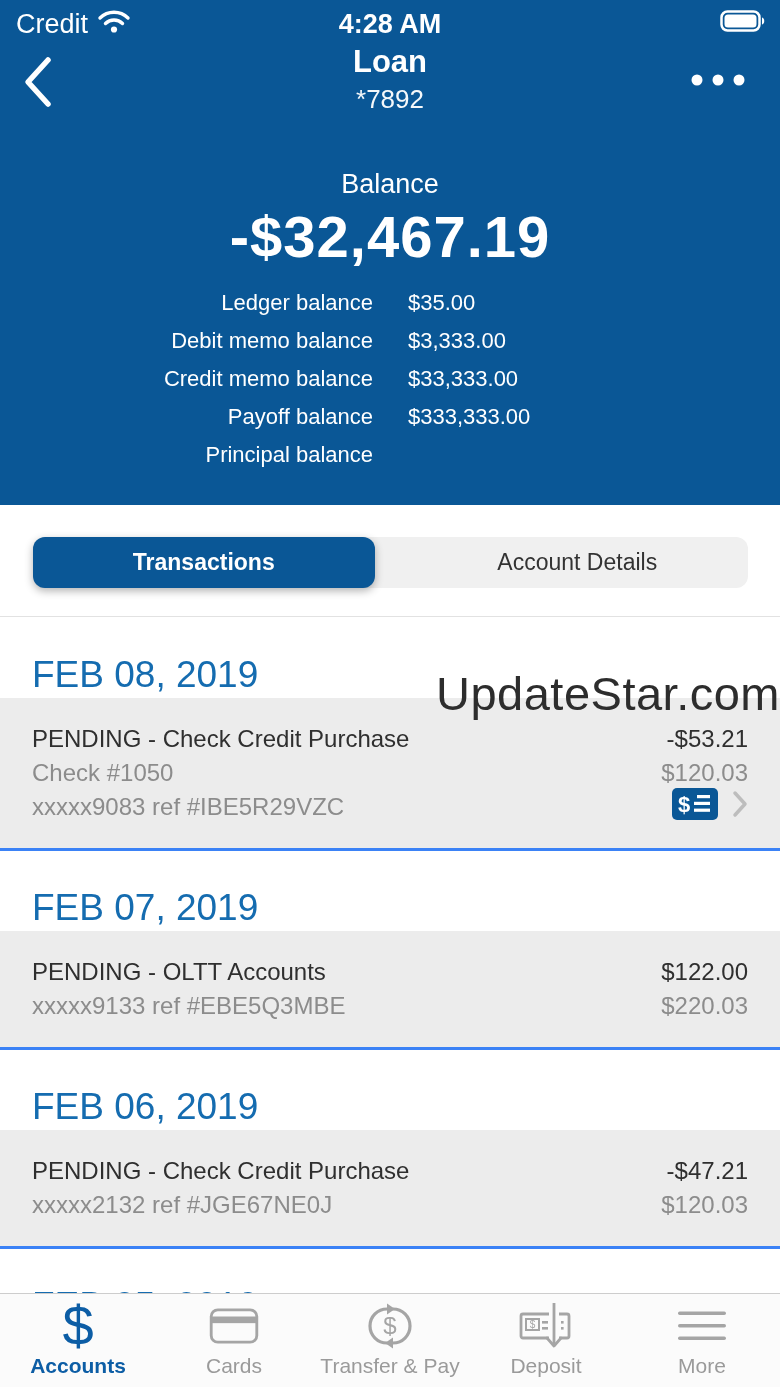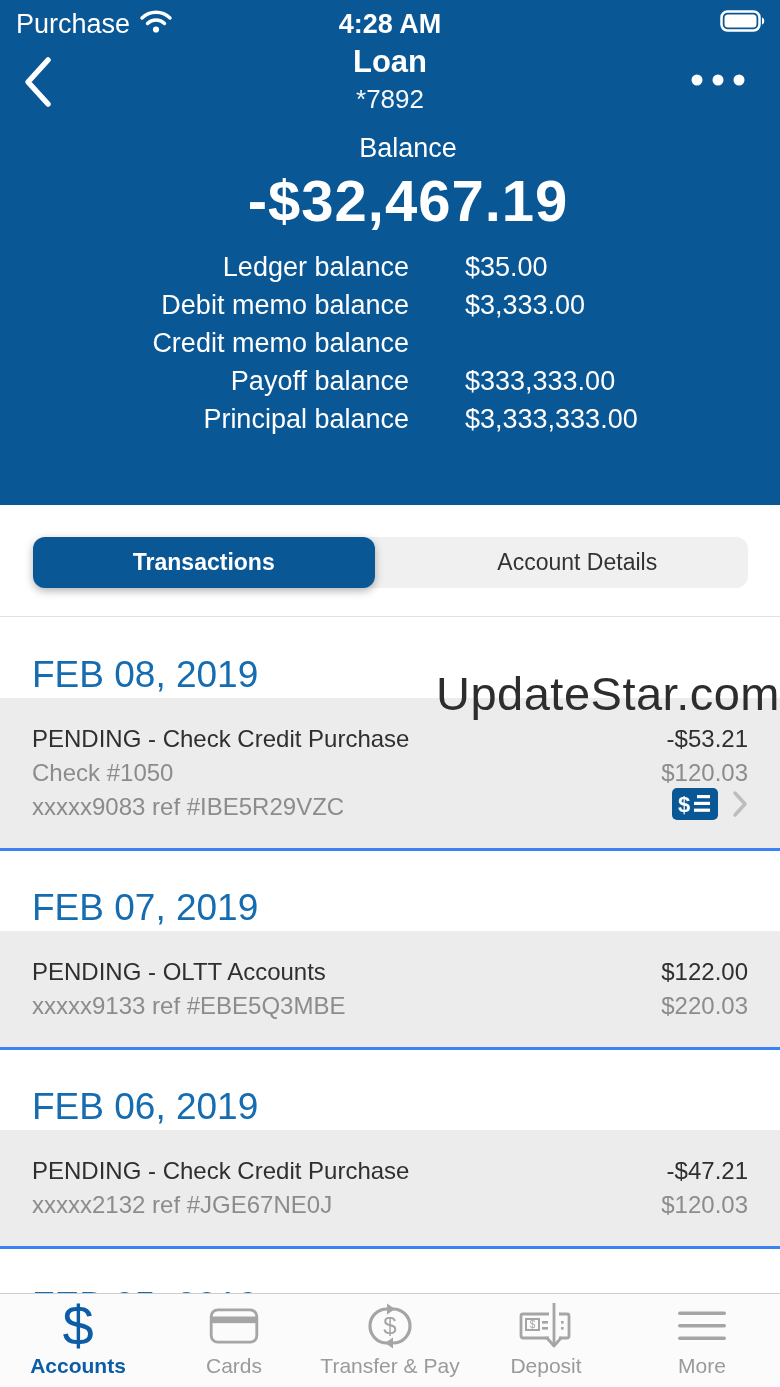--- a/index.html
+++ b/index.html
@@ -12,25 +12,25 @@
   .status-bar{position:relative;height:44px;}
   .status-left{position:absolute;left:16px;top:8px;display:flex;align-items:center;gap:9px;font-size:27px;}
   .status-time{position:absolute;left:50%;top:9px;transform:translateX(-50%);font-size:27px;font-weight:bold;}
   .status-right{position:absolute;right:14px;top:10px;}
   .nav-row{position:relative;height:72px;}
   .back-button{position:absolute;left:22px;top:12px;background:transparent;border:none;padding:0;cursor:pointer;}
   .nav-title-wrap{position:absolute;left:50%;top:0;transform:translateX(-50%);text-align:center;white-space:nowrap;}
   .nav-title{font-size:31px;font-weight:bold;line-height:36px;}
   .nav-subtitle{font-size:26px;line-height:30px;margin-top:4px;opacity:.96;}
   .more-button{position:absolute;right:34px;top:30px;background:transparent;border:none;padding:0;cursor:pointer;}
-  .balance-block{margin-top:16px;text-align:center;padding-left:36px;}
+  .balance-block{margin-top:52px;text-align:center;}
   .balance-label{font-size:27px;line-height:32px;}
   .balance-amount{font-size:58px;font-weight:bold;line-height:62px;margin-top:6px;letter-spacing:1px;}
   .balance-details{margin-top:16px;}
-  .bd-row{display:flex;line-height:38px;font-size:27px;gap:21px;}
+  .bd-row{display:flex;line-height:38px;font-size:22px;}
   .bd-label{width:373px;text-align:right;}
   .bd-value{margin-left:35px;text-align:left;}
   
   .tabs-section{position:absolute;top:505px;left:0;width:780px;height:112px;background:#fff;border-bottom:1px solid #e2e2e2;box-sizing:border-box;}
   .segmented{position:absolute;top:32px;left:33px;width:715px;height:51px;background:#f0f0f0;border-radius:12px;display:flex;gap:32px;}
   .seg{flex:1;border:none;background:transparent;border-radius:12px;font-size:23px;color:#333;
        font-family:"Liberation Sans","DejaVu Sans",sans-serif;cursor:pointer;}
   .seg.selected{background:#0a5796;color:#fff;font-weight:bold;box-shadow:0 3px 9px rgba(0,0,0,.3);}
   
   .txn-list{position:absolute;top:618px;left:0;width:780px;bottom:0;overflow:hidden;}
@@ -55,21 +55,21 @@
 </style>
 </head>
 <body>
 
 <div class="phone">
 
   <header class="blue-header">
 
     <div class="status-bar">
       <div class="status-left">
-        <span>Purchase</span>
+        <span>Credit</span>
         <span>
           <svg width="34" height="26" viewBox="0 0 34 26">
             <path d="M3 10 a20 20 0 0 1 28 0" stroke="#fff" stroke-width="3.4" fill="none" stroke-linecap="round"></path>
             <path d="M8.5 15.5 a12 12 0 0 1 17 0" stroke="#fff" stroke-width="3.4" fill="none" stroke-linecap="round"></path>
             <circle cx="17" cy="21.5" r="3.1" fill="#fff"></circle>
           </svg>
         </span>
       </div>
       <div class="status-time">4:28 AM</div>
       <div class="status-right">
@@ -111,28 +111,28 @@
         <div class="bd-row">
           <span class="bd-label">Ledger balance</span>
           <span class="bd-value">$35.00</span>
         </div>
         <div class="bd-row">
           <span class="bd-label">Debit memo balance</span>
           <span class="bd-value">$3,333.00</span>
         </div>
         <div class="bd-row">
           <span class="bd-label">Credit memo balance</span>
+          <span class="bd-value">$33,333.00</span>
         </div>
         <div class="bd-row">
           <span class="bd-label">Payoff balance</span>
           <span class="bd-value">$333,333.00</span>
         </div>
         <div class="bd-row">
           <span class="bd-label">Principal balance</span>
-          <span class="bd-value">$3,333,333.00</span>
         </div>
       </div>
     </div>
   </header>
 
   <div class="tabs-section">
     <div class="segmented">
       <button class="seg selected">Transactions</button>
       <button class="seg">Account Details</button>
     </div>

